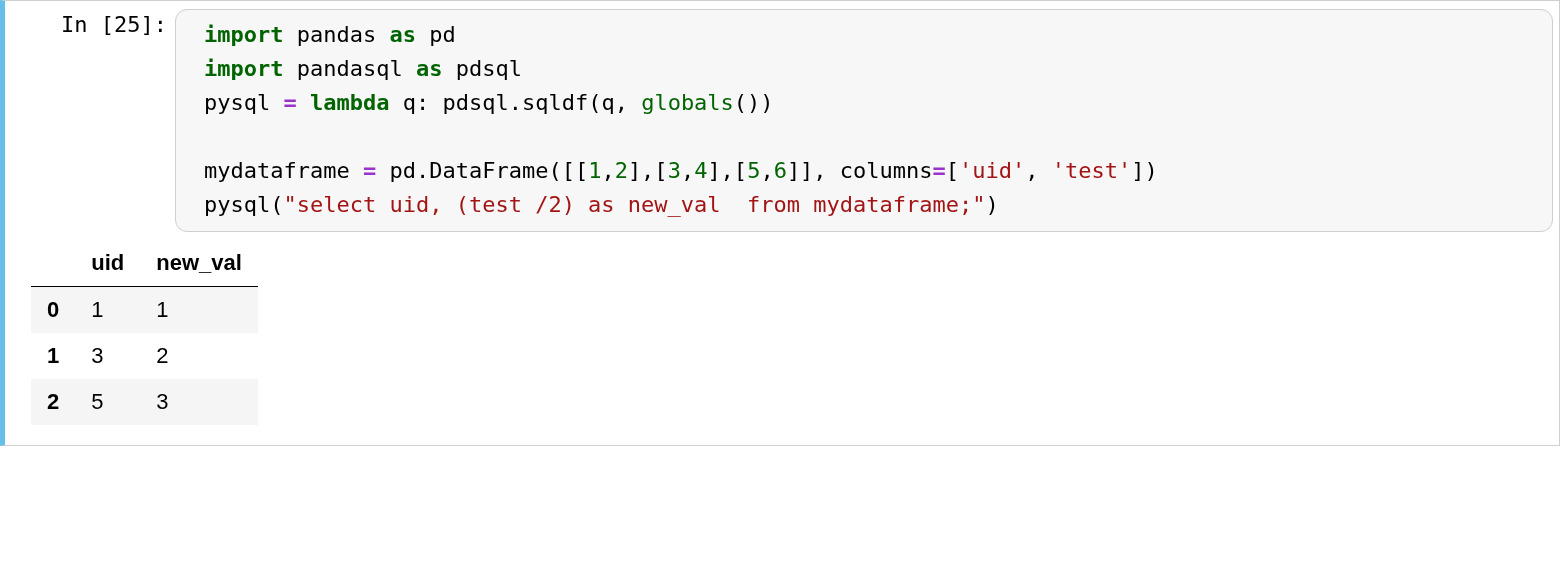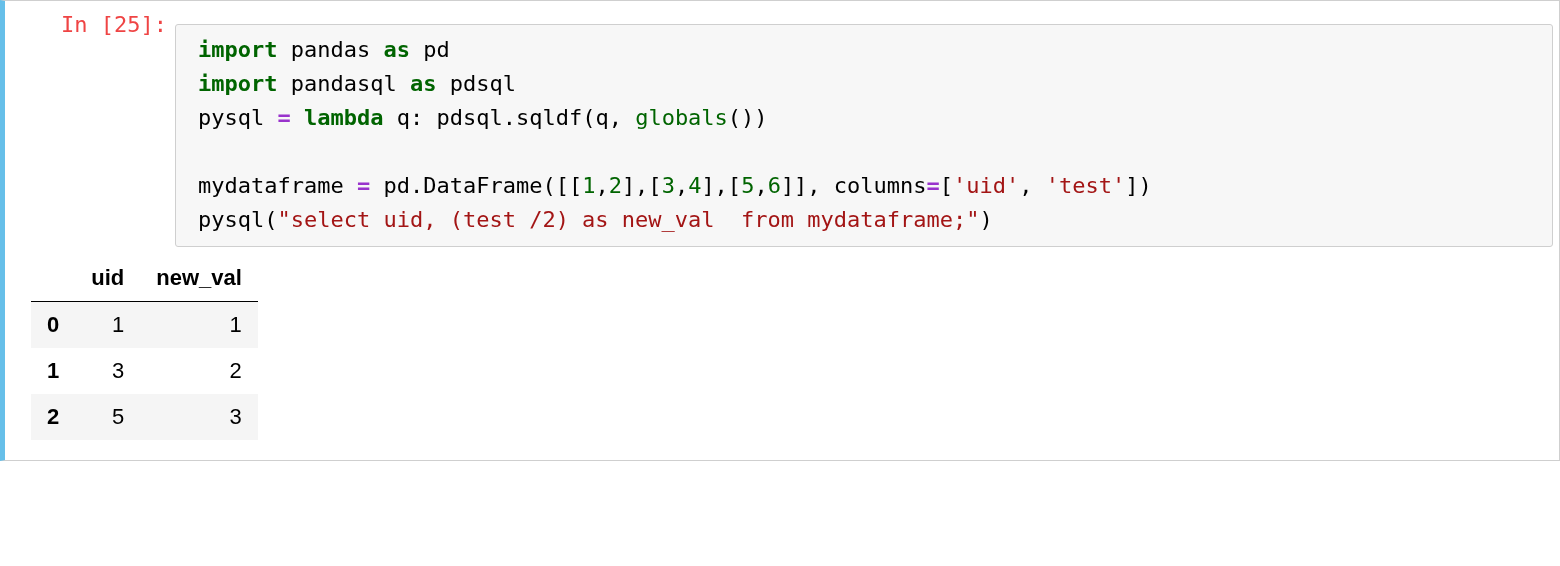--- a/index.html
+++ b/index.html
@@ -21,32 +21,32 @@
     align-items: flex-start;
   }
   .prompt-col {
     flex: 0 0 170px;
     padding: 10px 8px;
     text-align: right;
     font-family: Menlo, Monaco, "DejaVu Sans Mono", "Courier New", monospace;
     font-size: 22px;
     line-height: 1.25;
   }
-  .prompt-in  { color: #ef4444; }
+  .prompt-in  { color: #000000; }
   .prompt-out { color: #D84315; }
   .content-col {
     flex: 1 1 auto;
     padding: 0 6px 6px 0;
   }
   .input-area {
     background: #f7f7f7;
     border: 1px solid #cfcfcf;
-    border-radius: 3px;
-    margin-top: 23px;
-    padding: 8px 22px;
+    border-radius: 12px;
+    margin-top: 8px;
+    padding: 8px 28px;
   }
   .code {
     margin: 0;
     font-family: Menlo, Monaco, "DejaVu Sans Mono", "Courier New", monospace;
     font-size: 22px;
     line-height: 1.55;
     white-space: pre;
     color: #000;
   }
   
@@ -56,21 +56,20 @@
   .num   { color: #006400; }                      
   .str   { color: #a31515; }                      
   .id    { color: #000; }                         
 
   
   .df-output-pad { padding: 2px 0 14px 26px; }
   table.dataframe { border-collapse: collapse; font-size: 22px; }
   table.dataframe th,
   table.dataframe td {
     padding: 10px 16px;
-    text-align: right;
     font-family: "Helvetica Neue", Helvetica, Arial, sans-serif;
   }
   table.dataframe thead th {
     font-weight: bold;
     border-bottom: 1px solid #000;
     background: #fff;
   }
   table.dataframe thead th.blank { border-bottom: 1px solid #000; }
   table.dataframe tbody th { font-weight: bold; }
   table.dataframe tbody tr:nth-child(odd)  { background: #f5f5f5; }

